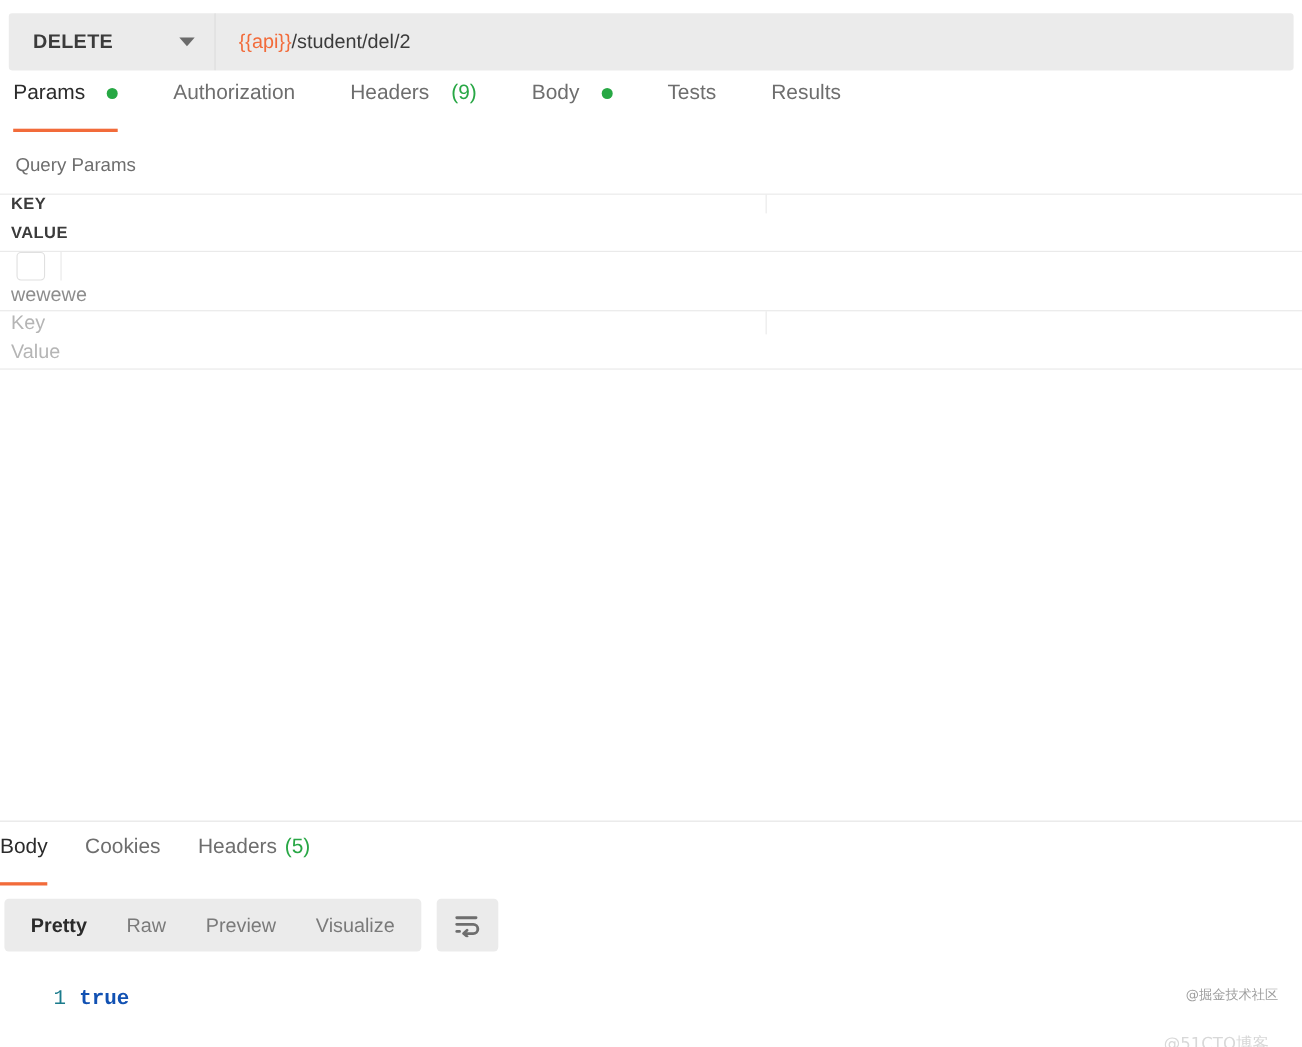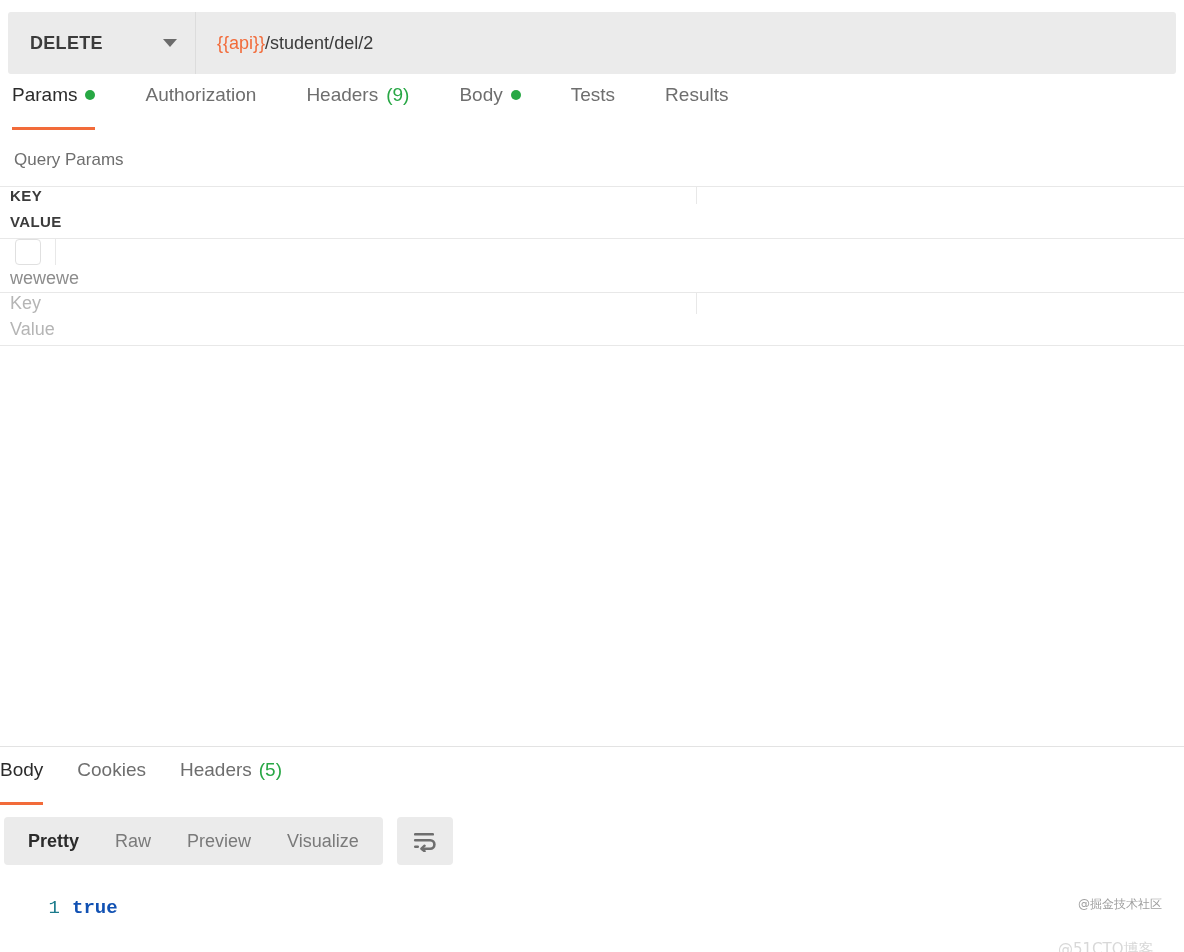--- a/index.html
+++ b/index.html
@@ -16,21 +16,21 @@
     position: relative;
     width: 1184px;
     height: 952px;
     background: #ffffff;
   }
 
   
   .url-bar {
     display: flex;
     align-items: stretch;
-    height: 62px;
+    height: 52px;
     margin: 12px 8px 0 8px;
     background: #ebebeb;
     border-radius: 3px;
     overflow: hidden;
   }
   .method-box {
     display: flex;
     align-items: center;
     justify-content: space-between;
     width: 188px;
@@ -67,21 +67,21 @@
     display: flex;
     align-items: flex-end;
     height: 56px;
     padding: 0 0 0 12px;
     gap: 0;
   }
   .tab {
     position: relative;
     display: flex;
     align-items: center;
-    gap: 8px;
+    gap: 20px;
     height: 100%;
     padding: 0 24px 14px 0;
     margin-right: 26px;
     font-size: 19px;
     color: #6e6e6e;
     cursor: pointer;
     white-space: nowrap;
   }
   .tab:first-child { padding-left: 0; }
   .tab.active { color: #2b2b2b; }

